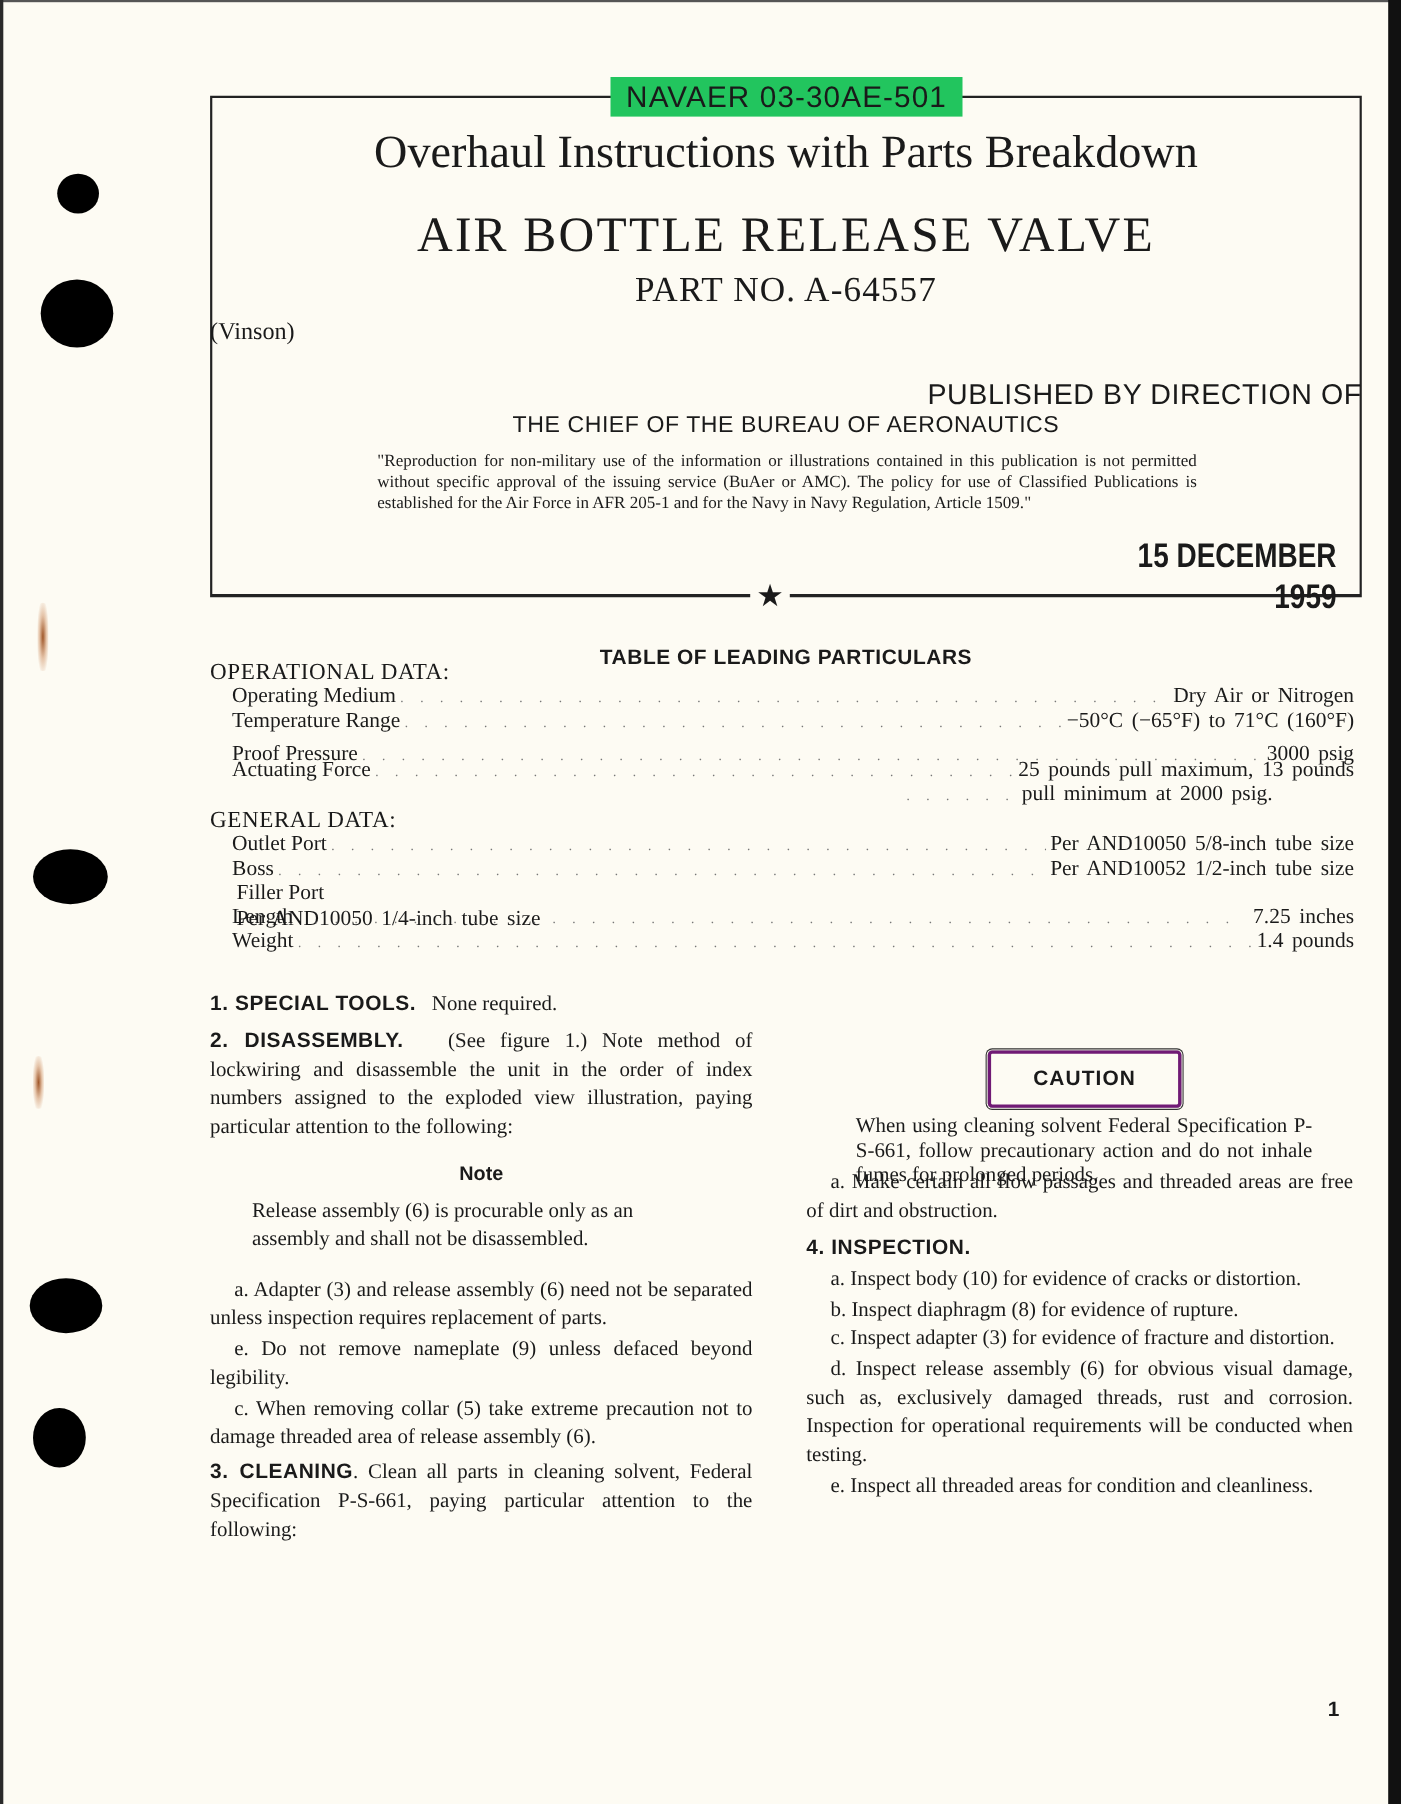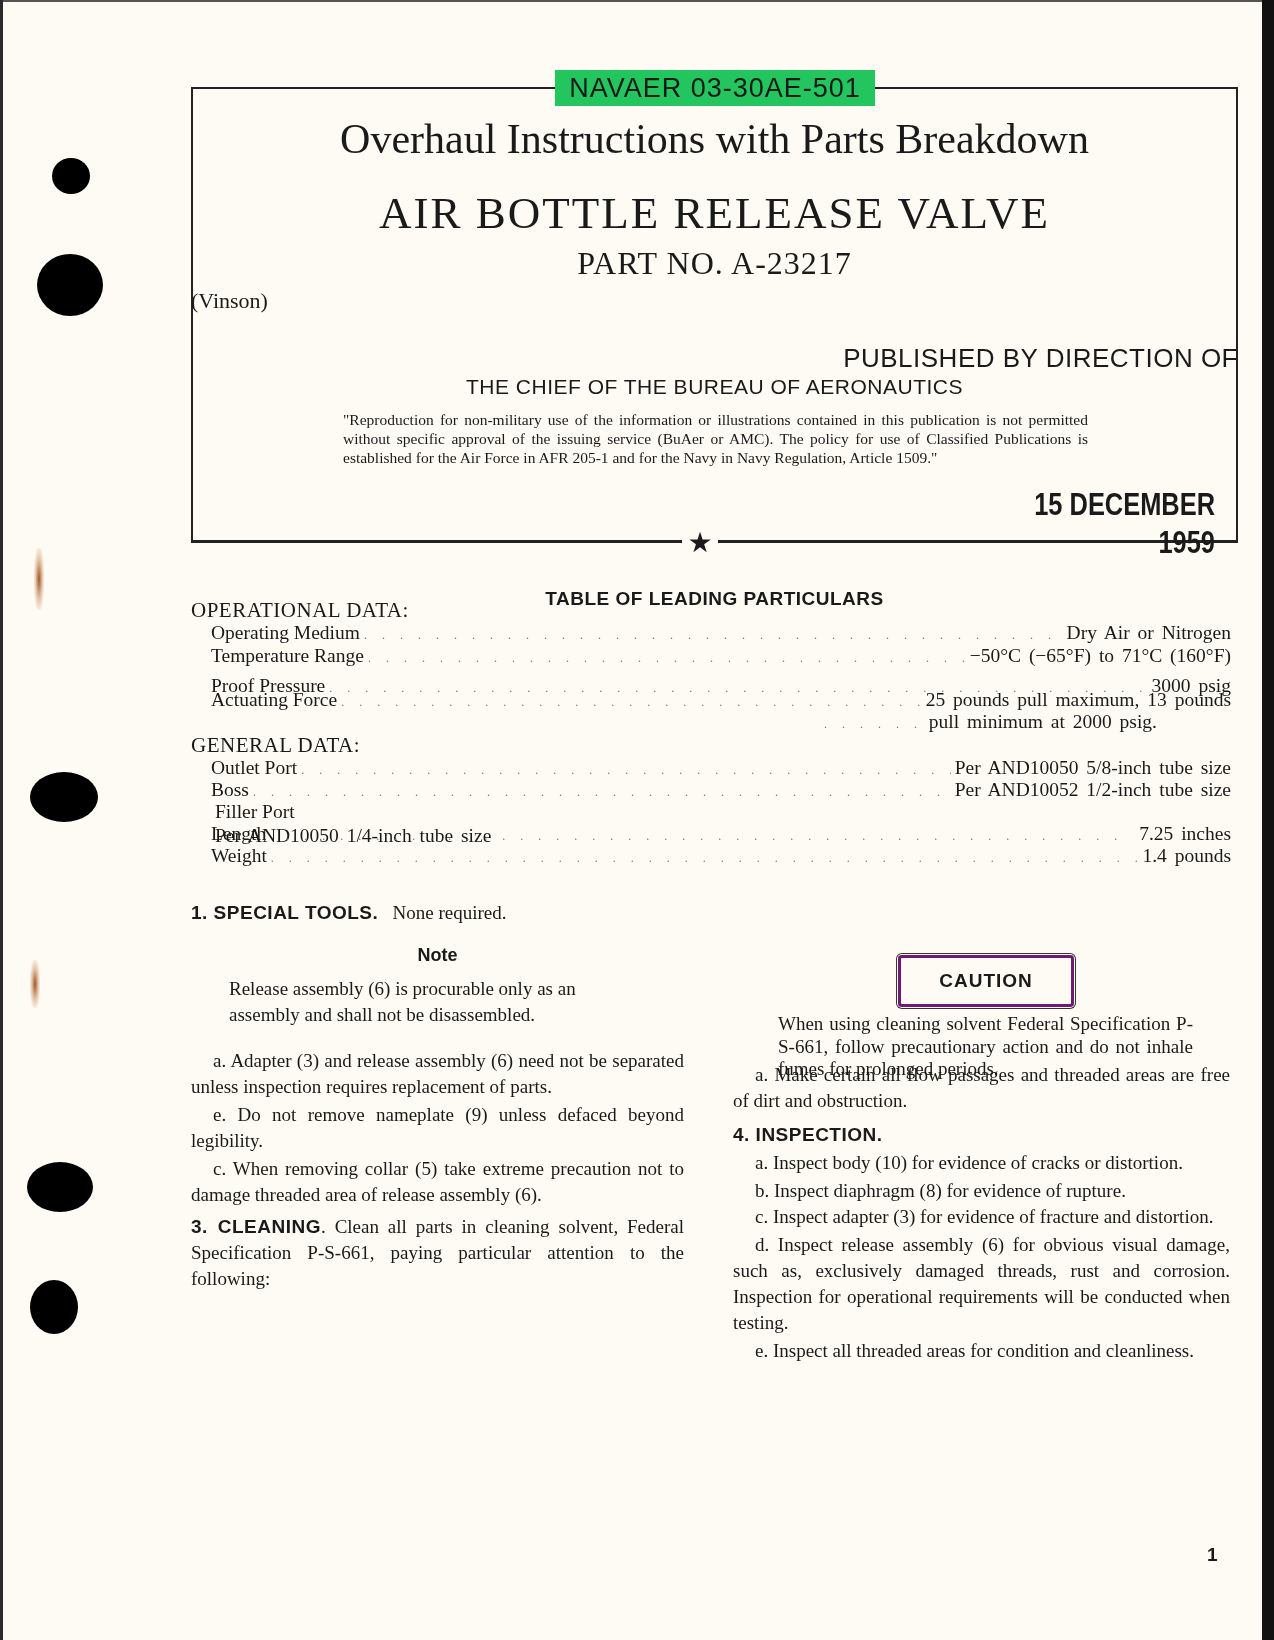--- a/index.html
+++ b/index.html
@@ -123,21 +123,21 @@
 <div class="punch" style="left:30px;top:772px;width:68px;height:50px;"></div>
 <div class="punch" style="left:27px;top:1162px;width:66px;height:50px;"></div>
 <div class="punch" style="left:30px;top:1280px;width:48px;height:54px;"></div>
 <div class="stain" style="left:34px;top:548px;height:62px;"></div>
 <div class="stain" style="left:30px;top:960px;height:48px;"></div>
 
 <div class="header-box"></div>
 <div class="doc-number">NAVAER 03-30AE-501</div>
 <div class="main-title">Overhaul Instructions with Parts Breakdown</div>
 <div class="subject-title">AIR BOTTLE RELEASE VALVE</div>
-<div class="part-number">PART NO. A-23217</div>
+<div class="part-number">PART NO. A-64557</div>
 <div class="manufacturer">(Vinson)</div>
 <div class="published-by">PUBLISHED BY DIRECTION OF</div>
 <div class="authority">THE CHIEF OF THE BUREAU OF AERONAUTICS</div>
 <div class="reproduction-notice">"Reproduction for non-military use of the information or illustrations contained in this publication is not permitted without specific approval of the issuing service (BuAer or AMC). The policy for use of Classified Publications is established for the Air Force in AFR 205-1 and for the Navy in Navy Regulation, Article 1509."</div>
 <div class="issue-date">15 DECEMBER 1959</div>
 <div class="star-divider">★</div>
 
 <div class="table-heading">TABLE OF LEADING PARTICULARS</div>
 
 <div class="section-label" style="top:598px;margin-top:0;top:598px;"><span style="position:relative;top:0;">OPERATIONAL DATA:</span></div>
@@ -193,20 +193,24 @@
 <div class="particular-row" style="top:844px;">
   <span class="label">Weight</span>
     <span class="leader"></span>
     <span class="value">1.4 pounds</span>
 </div>
 
 <div class="column left-col" style="top:900px;">
   <p class="para">
     <span class="sec-head">1. SPECIAL TOOLS.</span>&nbsp;&nbsp;
     <span>None required.</span>
+  </p>
+  <p class="para" style="margin-top:8px;">
+    <span class="sec-head">2. DISASSEMBLY.</span>&nbsp;&nbsp;
+    <span>(See figure 1.) Note method of lockwiring and disassemble the unit in the order of index numbers assigned to the exploded view illustration, paying particular attention to the following:</span>
   </p>
   <div class="note-heading" style="margin-top:16px;">Note</div>
   <p class="para note-body" style="margin-top:8px;text-align:left;">Release assembly (6) is procurable only as an assembly and shall not be disassembled.</p>
   <p class="para indent" style="margin-top:20px;">a. Adapter (3) and release assembly (6) need not be separated unless inspection requires replacement of parts.</p>
   <p class="para indent" style="margin-top:2px;">e. Do not remove nameplate (9) unless defaced beyond legibility.</p>
   <p class="para indent" style="margin-top:2px;">c. When removing collar (5) take extreme precaution not to damage threaded area of release assembly (6).</p>
   <p class="para" style="margin-top:6px;">
     <span class="sec-head">3. CLEANING</span><span>. Clean all parts in cleaning solvent, Federal Specification P-S-661, paying particular attention to the following:</span>
   </p>
 </div>

